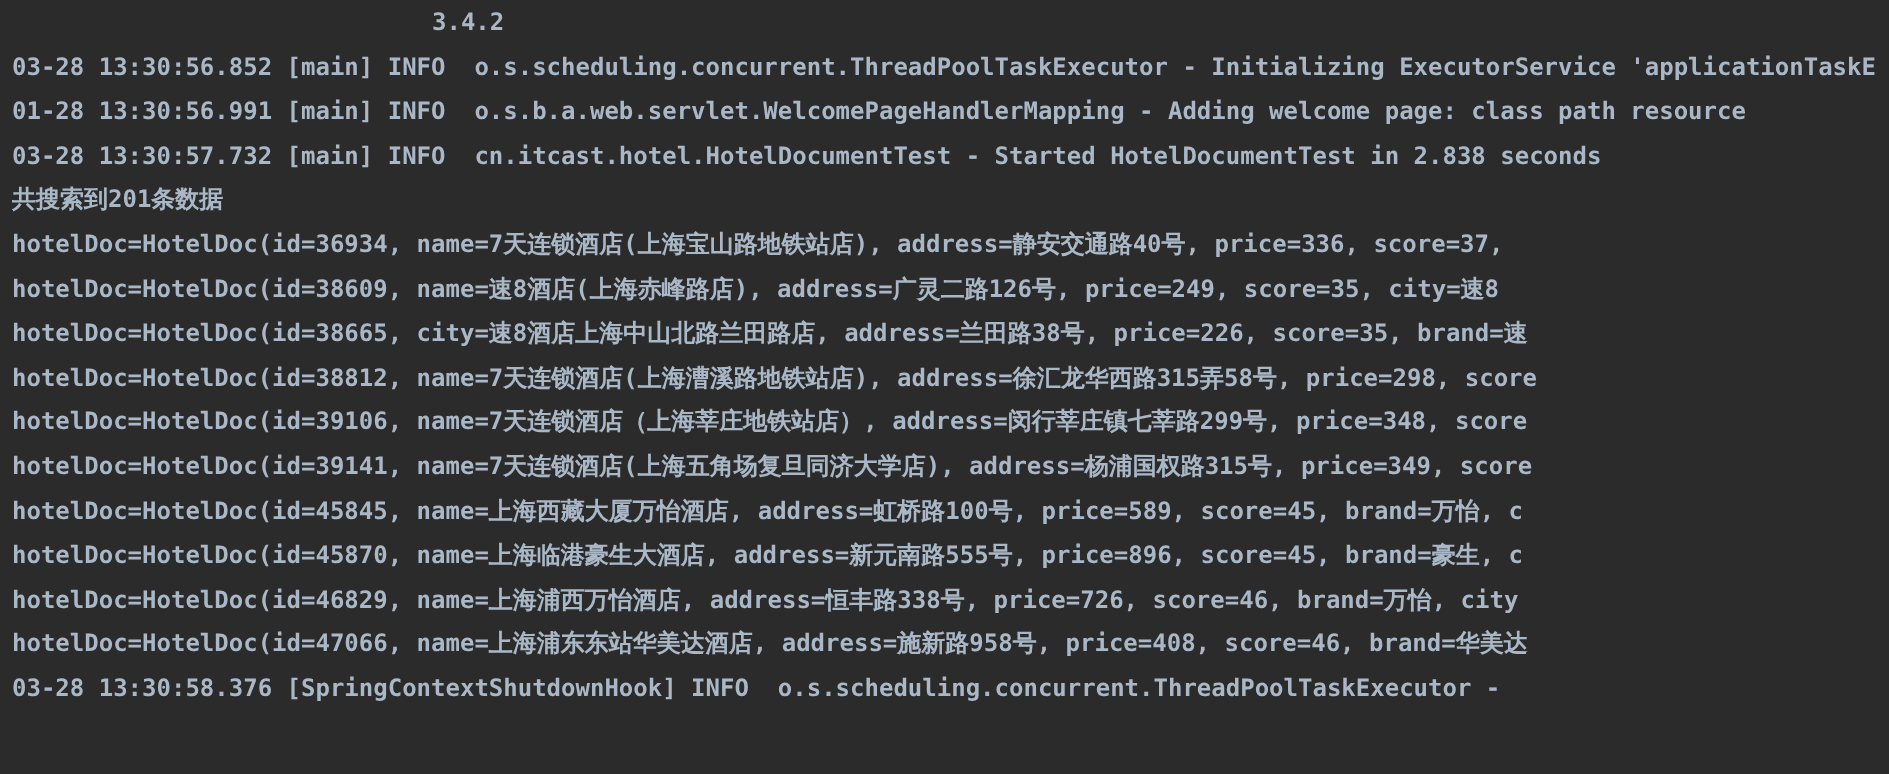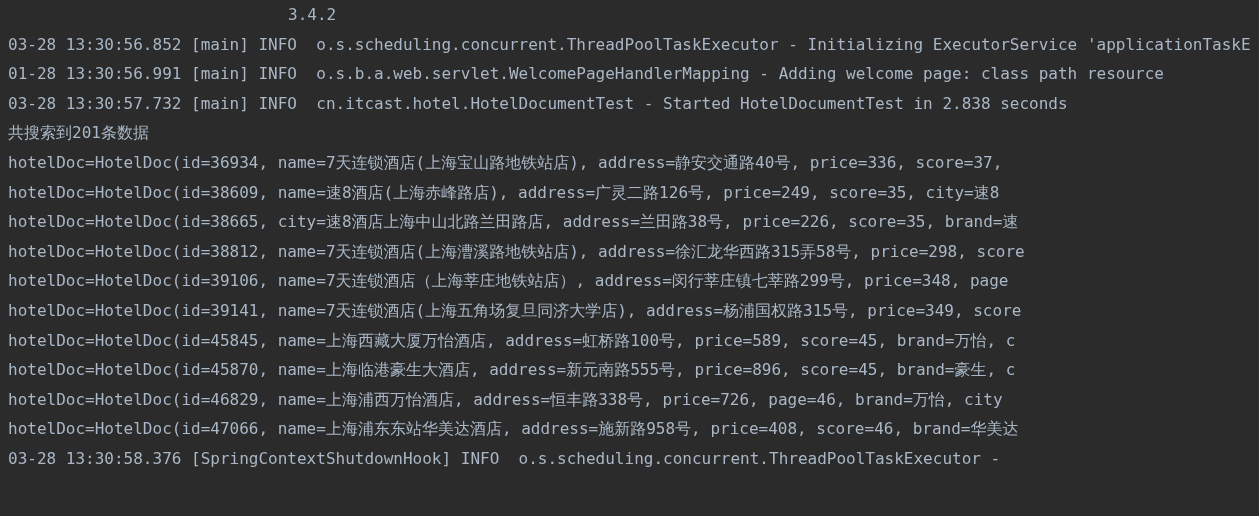--- a/index.html
+++ b/index.html
@@ -1,18 +1,19 @@
 <!DOCTYPE html>
 <html><head>
   <meta charset="utf-8">
   <style>
     * {
       margin: 0;
       padding: 0;
       box-sizing: border-box;
+      font-weight: bold;
     }
     body {
       background-color: #2b2b2b;
       color: #a9b7c6;
       font-family: "Menlo", "Monaco", "Consolas", monospace;
       font-size: 16px;
       line-height: 1.85;
       padding: 0 8px;
       white-space: nowrap;
       overflow: hidden;
@@ -32,19 +33,19 @@
 
 <div class="log-line version-line">3.4.2</div>
 <div class="log-line">03-28 13:30:56.852 [main] INFO  o.s.scheduling.concurrent.ThreadPoolTaskExecutor - Initializing ExecutorService 'applicationTaskExecutor'</div>
 <div class="log-line">01-28 13:30:56.991 [main] INFO  o.s.b.a.web.servlet.WelcomePageHandlerMapping - Adding welcome page: class path resource</div>
 <div class="log-line">03-28 13:30:57.732 [main] INFO  cn.itcast.hotel.HotelDocumentTest - Started HotelDocumentTest in 2.838 seconds</div>
 <div class="log-line">共搜索到201条数据</div>
 <div class="log-line">hotelDoc=HotelDoc(id=36934, name=7天连锁酒店(上海宝山路地铁站店), address=静安交通路40号, price=336, score=37, </div>
 <div class="log-line">hotelDoc=HotelDoc(id=38609, name=速8酒店(上海赤峰路店), address=广灵二路126号, price=249, score=35, city=速8</div>
 <div class="log-line">hotelDoc=HotelDoc(id=38665, city=速8酒店上海中山北路兰田路店, address=兰田路38号, price=226, score=35, brand=速</div>
 <div class="log-line">hotelDoc=HotelDoc(id=38812, name=7天连锁酒店(上海漕溪路地铁站店), address=徐汇龙华西路315弄58号, price=298, score</div>
-<div class="log-line">hotelDoc=HotelDoc(id=39106, name=7天连锁酒店（上海莘庄地铁站店）, address=闵行莘庄镇七莘路299号, price=348, page</div>
+<div class="log-line">hotelDoc=HotelDoc(id=39106, name=7天连锁酒店（上海莘庄地铁站店）, address=闵行莘庄镇七莘路299号, price=348, score</div>
 <div class="log-line">hotelDoc=HotelDoc(id=39141, name=7天连锁酒店(上海五角场复旦同济大学店), address=杨浦国权路315号, price=349, score</div>
 <div class="log-line">hotelDoc=HotelDoc(id=45845, name=上海西藏大厦万怡酒店, address=虹桥路100号, price=589, score=45, brand=万怡, c</div>
 <div class="log-line">hotelDoc=HotelDoc(id=45870, name=上海临港豪生大酒店, address=新元南路555号, price=896, score=45, brand=豪生, c</div>
-<div class="log-line">hotelDoc=HotelDoc(id=46829, name=上海浦西万怡酒店, address=恒丰路338号, price=726, page=46, brand=万怡, city</div>
+<div class="log-line">hotelDoc=HotelDoc(id=46829, name=上海浦西万怡酒店, address=恒丰路338号, price=726, score=46, brand=万怡, city</div>
 <div class="log-line">hotelDoc=HotelDoc(id=47066, name=上海浦东东站华美达酒店, address=施新路958号, price=408, score=46, brand=华美达</div>
 <div class="log-line">03-28 13:30:58.376 [SpringContextShutdownHook] INFO  o.s.scheduling.concurrent.ThreadPoolTaskExecutor - </div>
 
 </body></html>

